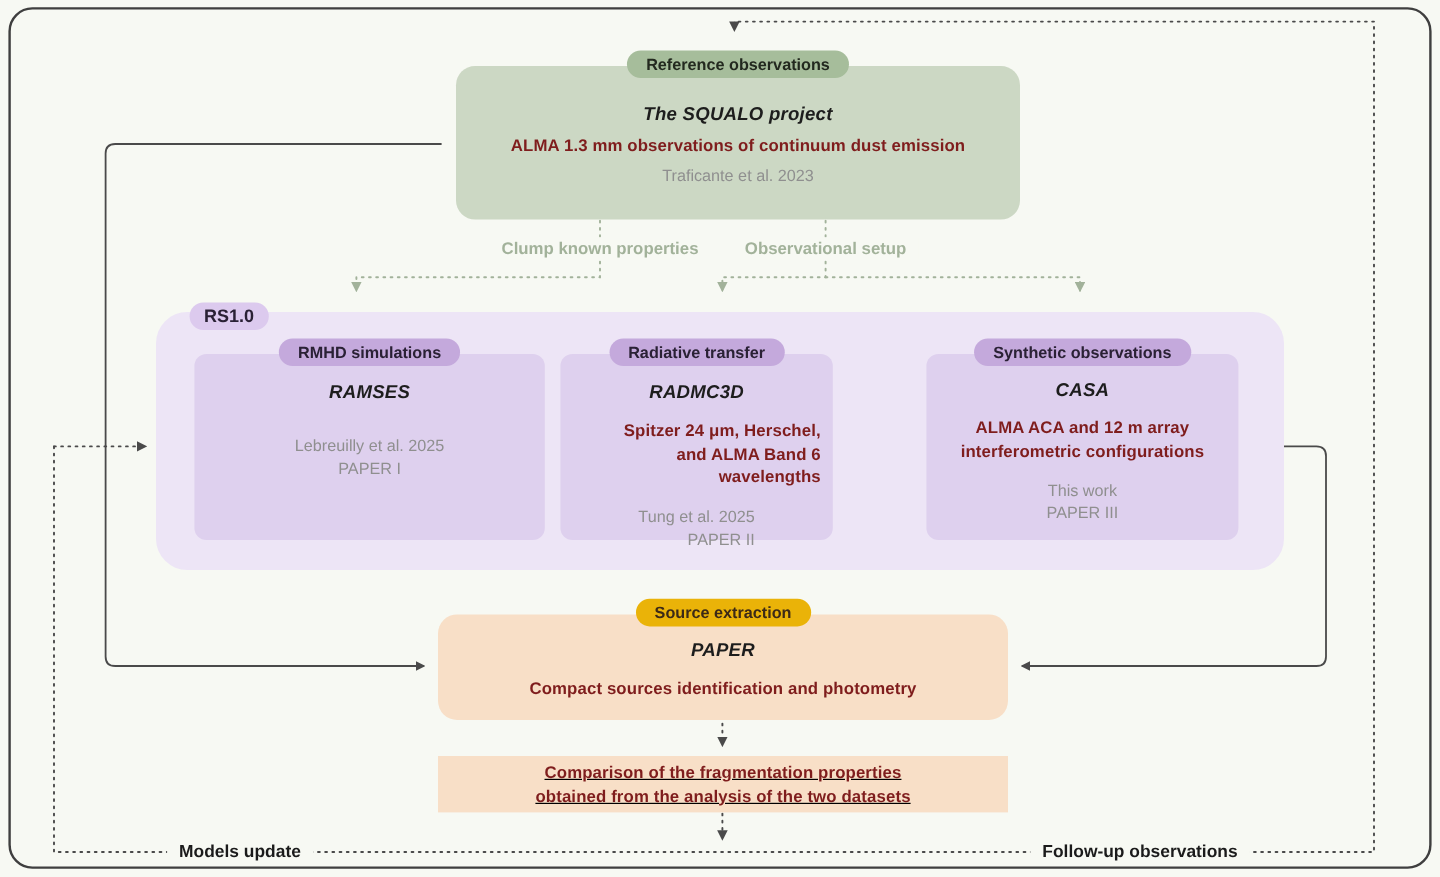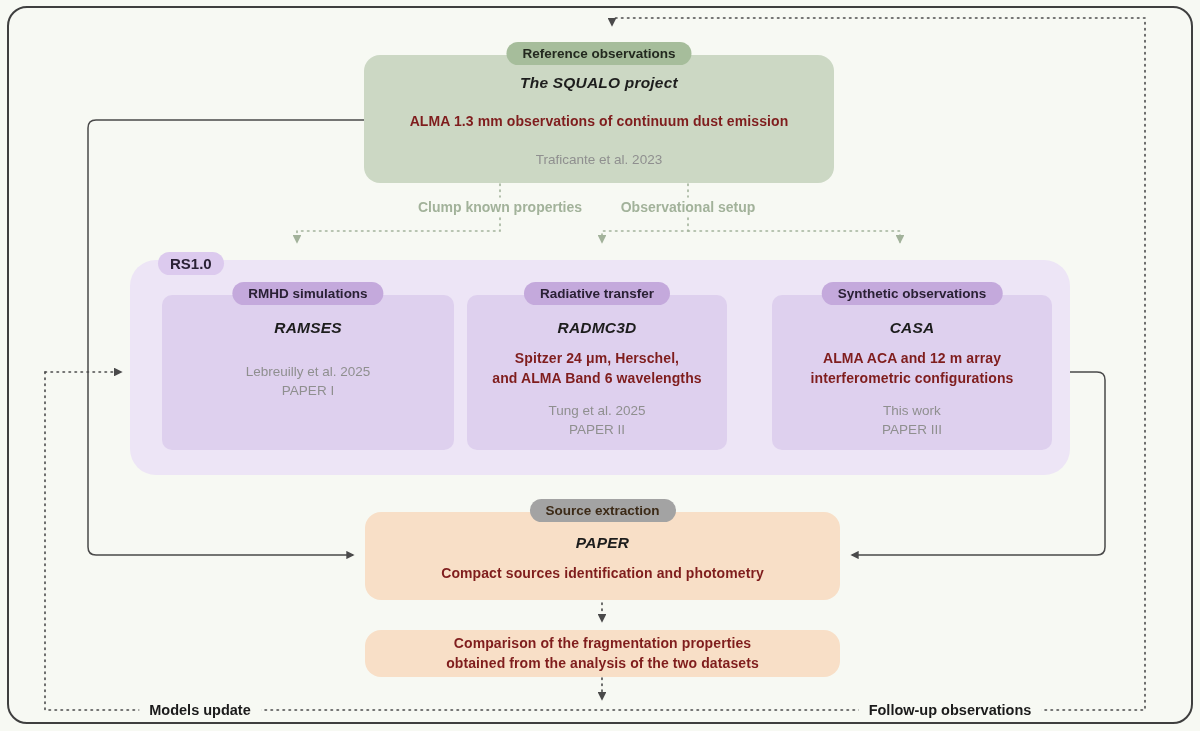--- a/index.html
+++ b/index.html
@@ -45,41 +45,41 @@
     padding: 4px 16px;
     border-radius: 14px;
     font-size: 13.5px;
     font-weight: 700;
     color: #23291f;
     white-space: nowrap;
     z-index: 3;
   }
   .badge-green  { background: #a6bd9b; }
   .badge-purple { background: #c4a9dc; color: #2a2135; }
-  .badge-orange { background: #a3a3a3; color: #3c2a17; }
+  .badge-orange { background: #eab308; color: #3c2a17; }
   .rs-badge {
     position: absolute;
     left: 28px;
     top: -8px;
     transform: none;
     background: #dccaee;
     color: #2a2135;
     padding: 3px 12px;
     border-radius: 12px;
     font-size: 15px;
     font-weight: 700;
     z-index: 3;
   }
   .ref-box {
-    left: 364px; top: 55px;
+    left: 380px; top: 55px;
     width: 470px; height: 128px;
     background: #ccd8c4;
     border-radius: 16px;
     justify-content: center;
-    gap: 20px;
+    gap: 7px;
     padding-top: 6px;
   }
   .purple-container {
     position: absolute;
     left: 130px; top: 260px;
     width: 940px; height: 215px;
     background: #ede5f6;
     border-radius: 26px;
     z-index: 2;
   }
@@ -92,21 +92,21 @@
     padding: 24px 10px 12px;
   }
   .purple-box .box-title { margin-bottom: 12px; }
   .purple-box .cite-stack { margin-top: 14px; }
   .orange-box {
     background: #f8dfc7;
     border-radius: 16px;
     justify-content: center;
   }
   .hyper-box { gap: 12px; padding-top: 6px; }
-  .comparison-box { border-radius: 16px; }
+  .comparison-box { border-radius: 0; text-decoration: underline; }
   .box-title {
     font-style: italic;
     font-weight: 700;
     font-size: 15.5px;
     color: #1d1d1d;
     letter-spacing: 0.2px;
   }
   .box-body {
     font-weight: 700;
     font-size: 14px;
@@ -196,32 +196,32 @@
 
   <div class="box purple-box" style="left:162px; width:292px;">
     <div class="badge badge-purple">RMHD simulations</div>
     <div class="box-title">RAMSES</div>
     <div class="cite-stack">
       <div>Lebreuilly et al. 2025</div>
       <div>PAPER I</div>
     </div>
   </div>
 
-  <div class="box purple-box" style="left:467px; width:260px;">
+  <div class="box purple-box" style="left:467px; width:227px;text-align:right;">
     <div class="badge badge-purple">Radiative transfer</div>
     <div class="box-title">RADMC3D</div>
     <div class="box-body">Spitzer 24 μm, Herschel,
 and ALMA Band 6 wavelengths</div>
     <div class="cite-stack">
       <div>Tung et al. 2025</div>
       <div>PAPER II</div>
     </div>
   </div>
 
-  <div class="box purple-box" style="left:772px; width:280px;">
+  <div class="box purple-box" style="left:772px; width:260px;justify-content:flex-end;">
     <div class="badge badge-purple">Synthetic observations</div>
     <div class="box-title">CASA</div>
     <div class="box-body">ALMA ACA and 12 m array
 interferometric configurations</div>
     <div class="cite-stack">
       <div>This work</div>
       <div>PAPER III</div>
     </div>
   </div>
 

